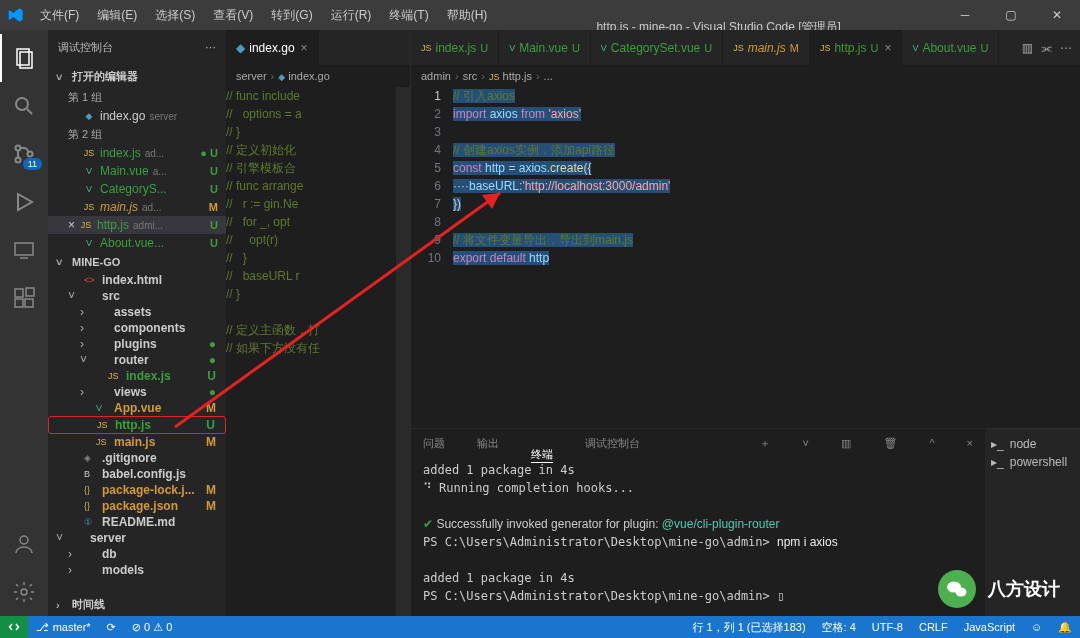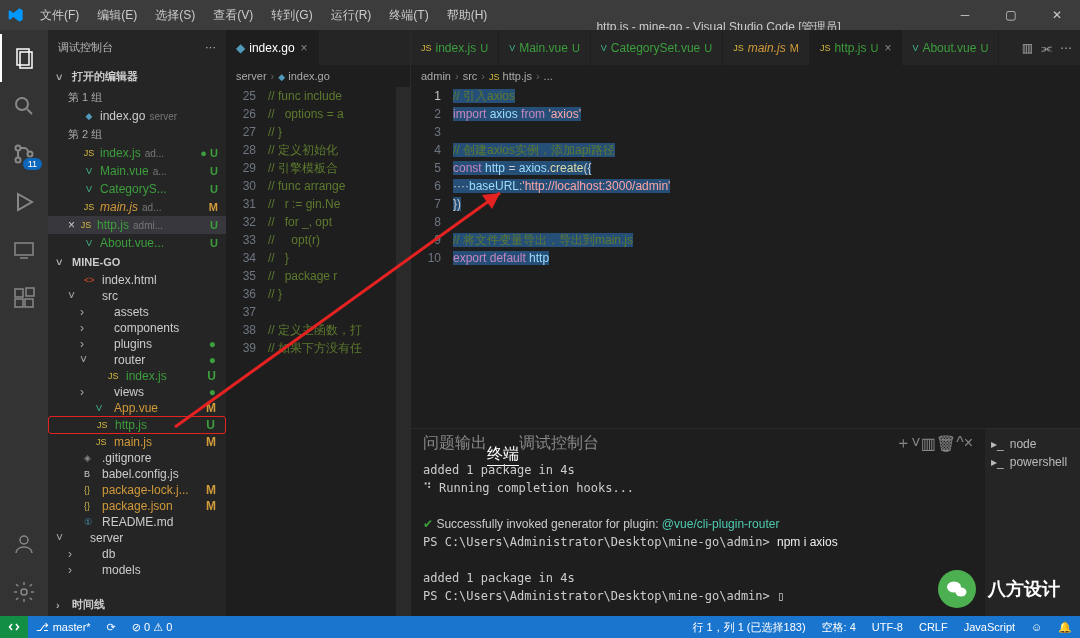--- a/index.html
+++ b/index.html
@@ -34,21 +34,21 @@
 .sb-file.active { background: #37373d; }
 .status-U { color: #3c9e3c; }
 .status-M { color: #d19a3a; }
 .git-dirty { color: #d19a3a; }
 .git-new { color: #3c9e3c; }
 .highlighted-file { border: 1.5px solid #e52222; border-radius: 3px; }
 
 .sb-tree { flex: 1; overflow: auto; }
 .tree-item { display: flex; align-items: center; padding: 1px 4px; font-size: 12px; gap: 4px; white-space: nowrap; }
 .tree-item .status { margin-left: auto; margin-right: 6px; font-weight: bold; }
-.tree-item .name { flex-shrink: 0; }
+.tree-item .name { flex-shrink: 0; font-weight: bold; }
 .chev { width: 12px; color: #aaa; }
 .js-icon { color: #d6ba3e; }
 .vue-icon { color: #41b883; }
 .go-icon { color: #519aba; }
 .html-icon { color: #e44d26; }
 .json-icon { color: #c9b64c; }
 .md-icon { color: #519aba; }
 .git-icon { color: #888; }
 
 .editor-area { flex: 1; display: flex; min-width: 0; }
@@ -71,21 +71,21 @@
 .minimap { width: 14px; background: #2a2a2a; margin-left: 4px; }
 .c-comment { color: #5d7a2e; }
 .c-keyword { color: #c586c0; }
 .c-var { color: #9cdcfe; }
 .c-string { color: #fca5a5; }
 .c-func { color: #dcdcaa; }
 .sel { background: #264f78; }
 
 .panel { background: #1e1e1e; border-top: 1px solid #2a2a2a; display: flex; }
 .panel-main { flex: 1; display: flex; flex-direction: column; }
-.panel-tabs { height: 28px; display: flex; align-items: center; gap: 0; padding: 0 12px; font-size: 16px; color: #888; }
+.panel-tabs { height: 28px; display: flex; align-items: center; gap: 32px; padding: 0 12px; font-size: 11px; color: #888; }
 .panel-tabs .ptab.active { color: #fff; border-bottom: 1px solid #fff; margin-top: 24px; }
 .panel-tabs .spacer { flex: 1; }
 .terminal { padding: 4px 12px; font-family: Consolas, monospace; font-size: 12px; line-height: 18px; color: #ccc; white-space: pre-wrap; }
 .term-green { color: #3c9e3c; }
 .term-cyan { color: #4ec9b0; }
 .panel-side { width: 95px; background: #252526; padding: 6px; font-size: 12px; color: #bbb; }
 .ps-item { display: flex; align-items: center; gap: 6px; padding: 2px 0; }
 
 .statusbar { height: 22px; background: #1a75cf; color: #fff; display: flex; align-items: center; font-size: 11px; }
 .sb-item { padding: 0 8px; display: flex; align-items: center; gap: 4px; }
@@ -371,32 +371,31 @@
           <span>index.go</span>
           <span class="close">×</span>
         </div>
       </div>
       <div class="breadcrumb" id="bc-left">
           <span>server</span>
           <span class="sep">›</span>
           <span><span class="go-icon" style="font-size:9px">◆</span> index.go</span>
         </div>
       <div class="code-area">
-        <div class="gutter" id="gutter-left">25<br>26<br>27<br>28<br>29<br>30<br>31<br>32<br>33<br>34<br>35<br>36<br>37<br>38<br>39<br></div>
         <div class="code" id="code-left"><span class="c-comment">// func include</span>
 <span class="c-comment">//   options = a</span>
 <span class="c-comment">// }</span>
 <span class="c-comment">// 定义初始化</span>
 <span class="c-comment">// 引擎模板合</span>
 <span class="c-comment">// func arrange</span>
 <span class="c-comment">//   r := gin.Ne</span>
 <span class="c-comment">//   for _, opt</span>
 <span class="c-comment">//     opt(r)</span>
 <span class="c-comment">//   }</span>
-<span class="c-comment">//   package r</span>
+<span class="c-comment">//   baseURL r</span>
 <span class="c-comment">// }</span>
 <span class="c-comment"></span>
 <span class="c-comment">// 定义主函数，打</span>
 <span class="c-comment">// 如果下方没有任</span>
 </div>
         <div class="minimap"></div>
       </div>
     </div>
 
     <div class="editor-group right">

